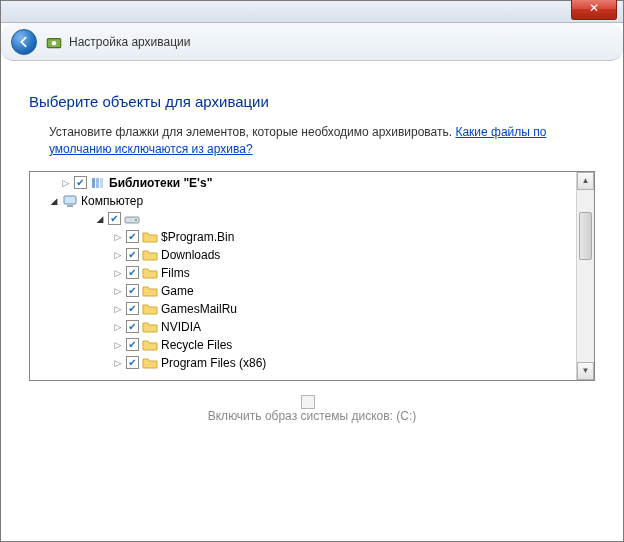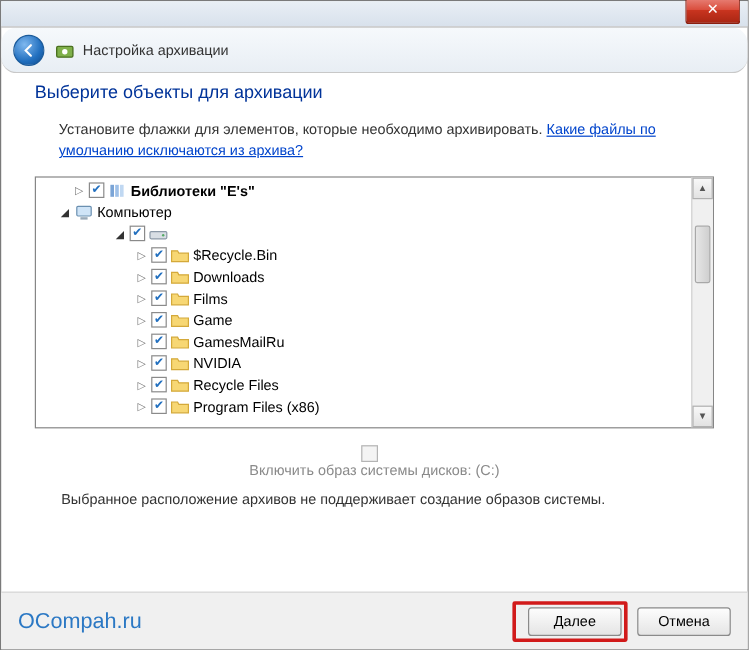--- a/index.html
+++ b/index.html
@@ -55,21 +55,21 @@
     margin-right: 8px;
   }
   .back-btn svg { width: 14px; height: 14px; }
   .hdr-icon {
     width: 18px; height: 18px;
     margin-right: 6px;
     display: inline-flex; align-items: center; justify-content: center;
   }
   .hdr-title { color: #333; font-size: 12px; }
   .content {
-    padding: 4px 28px 0 28px;
+    padding: 28px 28px 0 28px;
   }
   .page-title {
     color: #003399;
     font-size: 15px;
     margin: 4px 0 14px 0;
     font-weight: normal;
   }
   .instr {
     color: #333;
     font-size: 12px;
@@ -276,21 +276,21 @@
         </div>
 
         <div class="tree-row indent-4">
           <span class="expander">▷</span>
           <span class="cb">✔</span>
           <span class="node-icon folder-icon">
               <svg viewBox="0 0 16 16">
                 <path d="M1 4h5l1 2h8v7H1z" fill="#f7d774" stroke="#d4a93a"></path>
               </svg>
             </span>
-          <span class="node-label">$Recycle.Bin</span>
+          <span class="node-label">$Program.Bin</span>
         </div>
         <div class="tree-row indent-4">
           <span class="expander">▷</span>
           <span class="cb">✔</span>
           <span class="node-icon folder-icon">
               <svg viewBox="0 0 16 16">
                 <path d="M1 4h5l1 2h8v7H1z" fill="#f7d774" stroke="#d4a93a"></path>
               </svg>
             </span>
           <span class="node-label">Downloads</span>
@@ -362,25 +362,16 @@
         <div class="sb-thumb"></div>
         <div class="sb-btn down">▼</div>
       </div>
     </div>
 
     <div class="opt-row">
       <span class="opt-cb"></span>
       <span>Включить образ системы дисков: (C:)</span>
     </div>
 
-    <div class="warn">Выбранное расположение архивов не поддерживает создание образов системы.</div>
   </div>
 
-  <div class="footer">
-    <span class="watermark">OCompah.ru</span>
-    <span class="footer-spacer"></span>
-    <span class="btn-highlight">
-      <button class="btn">Далее</button>
-    </span>
-    <button class="btn">Отмена</button>
-  </div>
 
 </div>
 
 </body></html>

